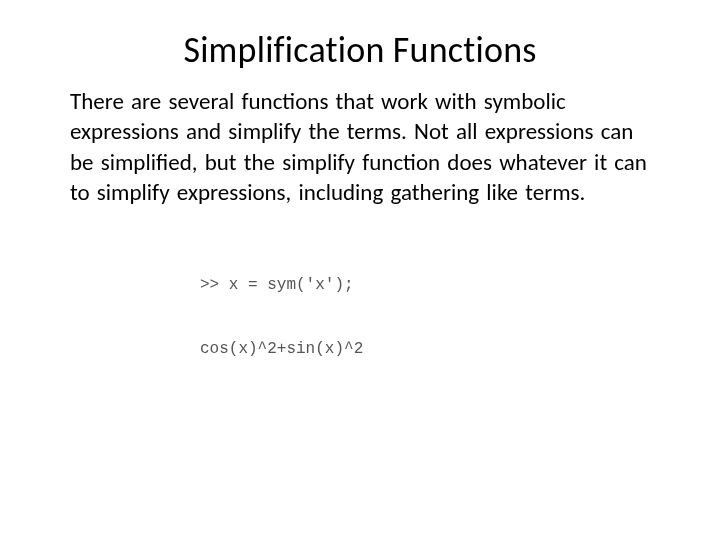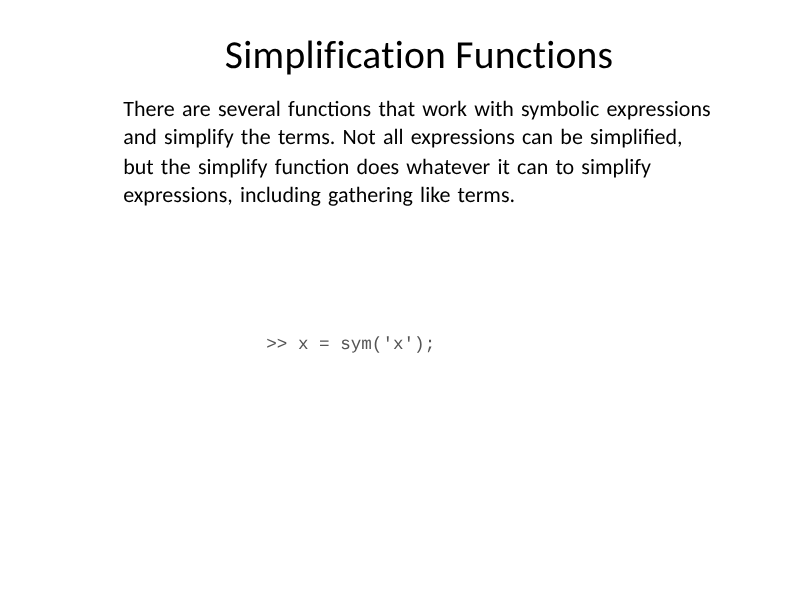--- a/index.html
+++ b/index.html
@@ -8,51 +8,52 @@
     width: 720px;
     height: 540px;
     background: #ffffff;
     font-family: Calibri, "Segoe UI", Arial, sans-serif;
     color: #000;
   }
   .slide {
     box-sizing: border-box;
     width: 720px;
     height: 448px;
-    padding: 20px 70px 20px 112px;
+    padding: 20px 70px 20px 70px;
   }
   .title {
     font-size: 36px;
     font-weight: 400;
     text-align: center;
     margin: 8px 0 14px 0;
     letter-spacing: 0.2px;
   }
   .body-text {
-    font-size: 20px;
+    font-size: 23px;
     line-height: 1.32;
     margin: 0 0 24px 0;
     word-spacing: 2px;
   }
   .code-block {
     font-family: Consolas, "Courier New", monospace;
     font-size: 16px;
     line-height: 1.35;
     color: #555;
     margin-left: 130px;
     white-space: pre;
   }
-  .code-line { display: block; margin-top: 44px; }
+  .code-line { display: block; }
 </style>
 </head>
 <body>
 
 <div class="slide">
   <h1 class="title">Simplification Functions</h1>
   <p class="body-text">There are several functions that work with symbolic expressions and simplify the terms. Not all expressions can be simpliﬁed, but the simplify function does whatever it can to simplify expressions, including gathering like terms.</p>
   <div class="code-block">
     <span class="code-line">&gt;&gt; x = sym('x');</span>
+    <span class="code-line">cos(x)^2+sin(x)^2</span>
     <span class="code-line"></span>
     
     
     
   </div>
 </div>
 
 </body></html>

